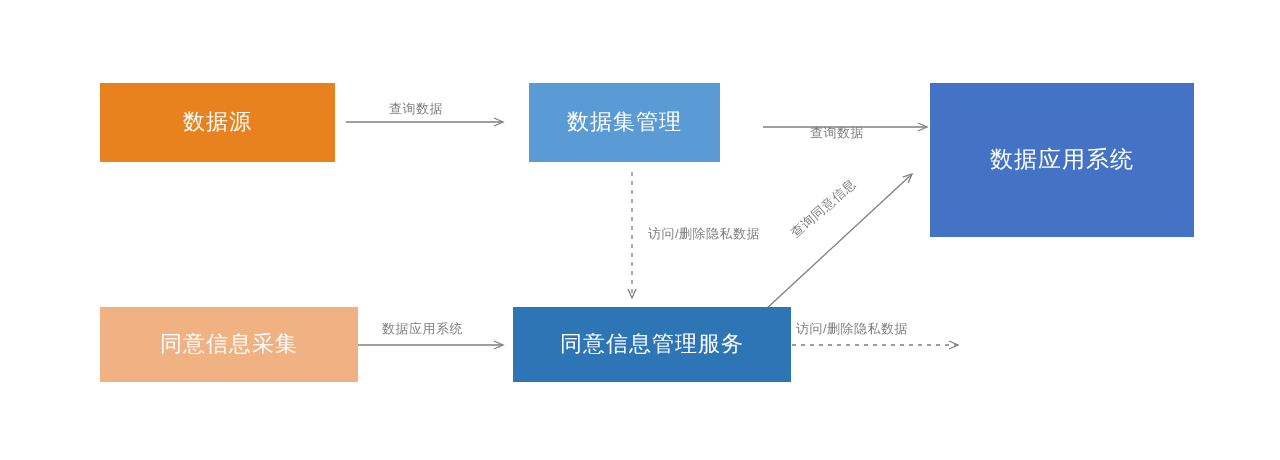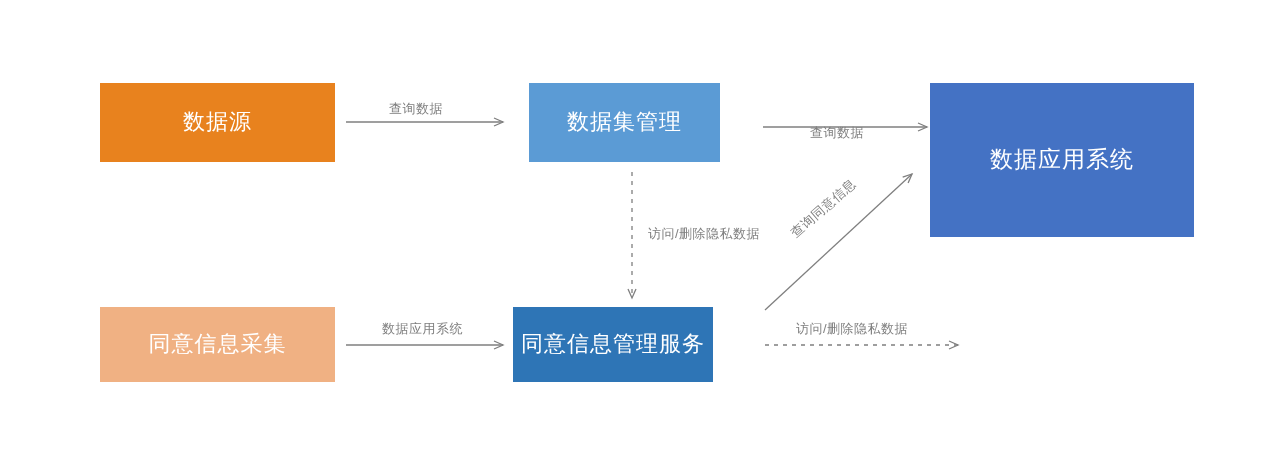--- a/index.html
+++ b/index.html
@@ -46,26 +46,26 @@
     background: #5B9BD5;
     margin-left: 16px;
   }
   #node-data-app-system {
     left: 930px;  top: 83px;
     width: 264px; height: 154px;
     background: #4472C4;
   }
   #node-consent-collect {
     left: 100px;  top: 307px;
-    width: 235px; height: 75px;
+    width: 258px; height: 75px;
     background: #F0B183;
   }
   #node-consent-service {
     left: 513px;  top: 307px;
-    width: 200px; height: 75px;
+    width: 278px; height: 75px;
     background: #2E75B6;
   }
   #node-other-apps {
     left: 966px;  top: 318px;
     width: 163px; height: 53px;
     background: #ffffff;
     border: 3px dashed #F5A623;
   }
   #node-other-apps .node-label {
     color: #595959;

